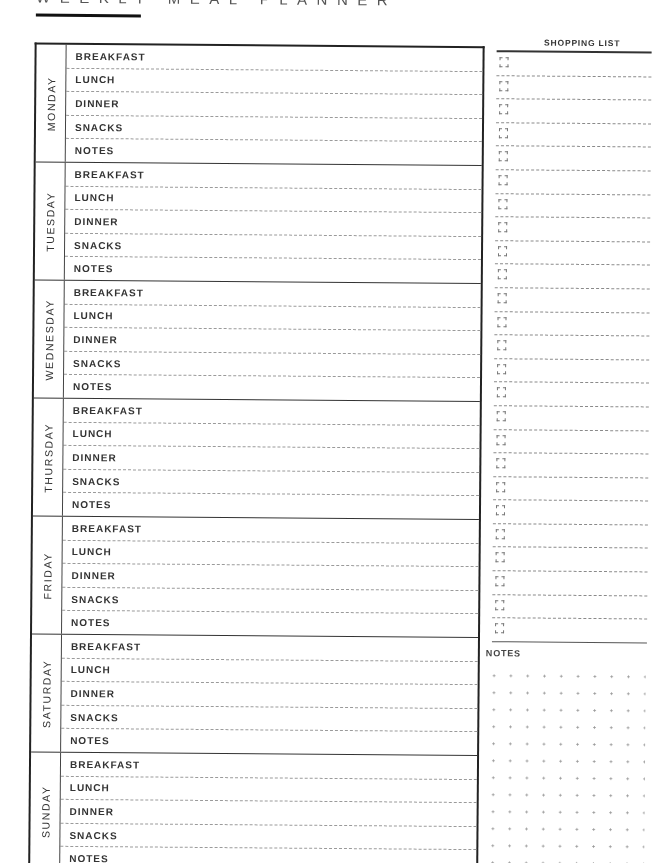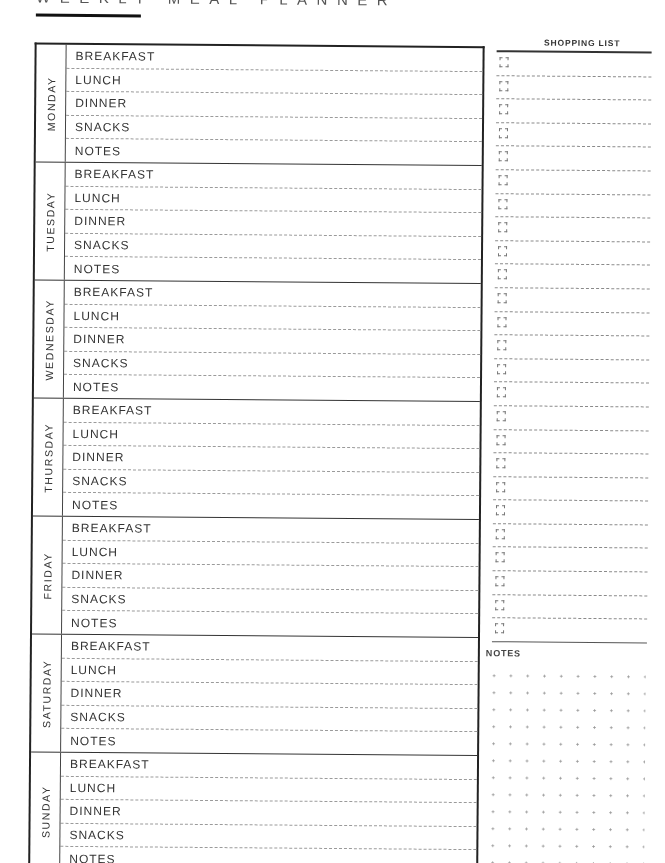--- a/index.html
+++ b/index.html
@@ -85,24 +85,24 @@
       display: flex;
       align-items: center;
       padding-left: 9px;
       border-bottom: 1px dashed #9a9a9a;
       box-sizing: border-box;
     }
     .meal-row:last-child {
       border-bottom: none;
     }
     .meal-label {
-      font-size: 12px;
+      font-size: 10px;
       letter-spacing: 1px;
       color: #333;
-      font-weight: normal;
+      font-weight: bold;
     }
 
     
     .shopping {
       position: absolute;
       left: 497px;
       top: 36px;
       width: 155px;
     }
     .shopping-title {

